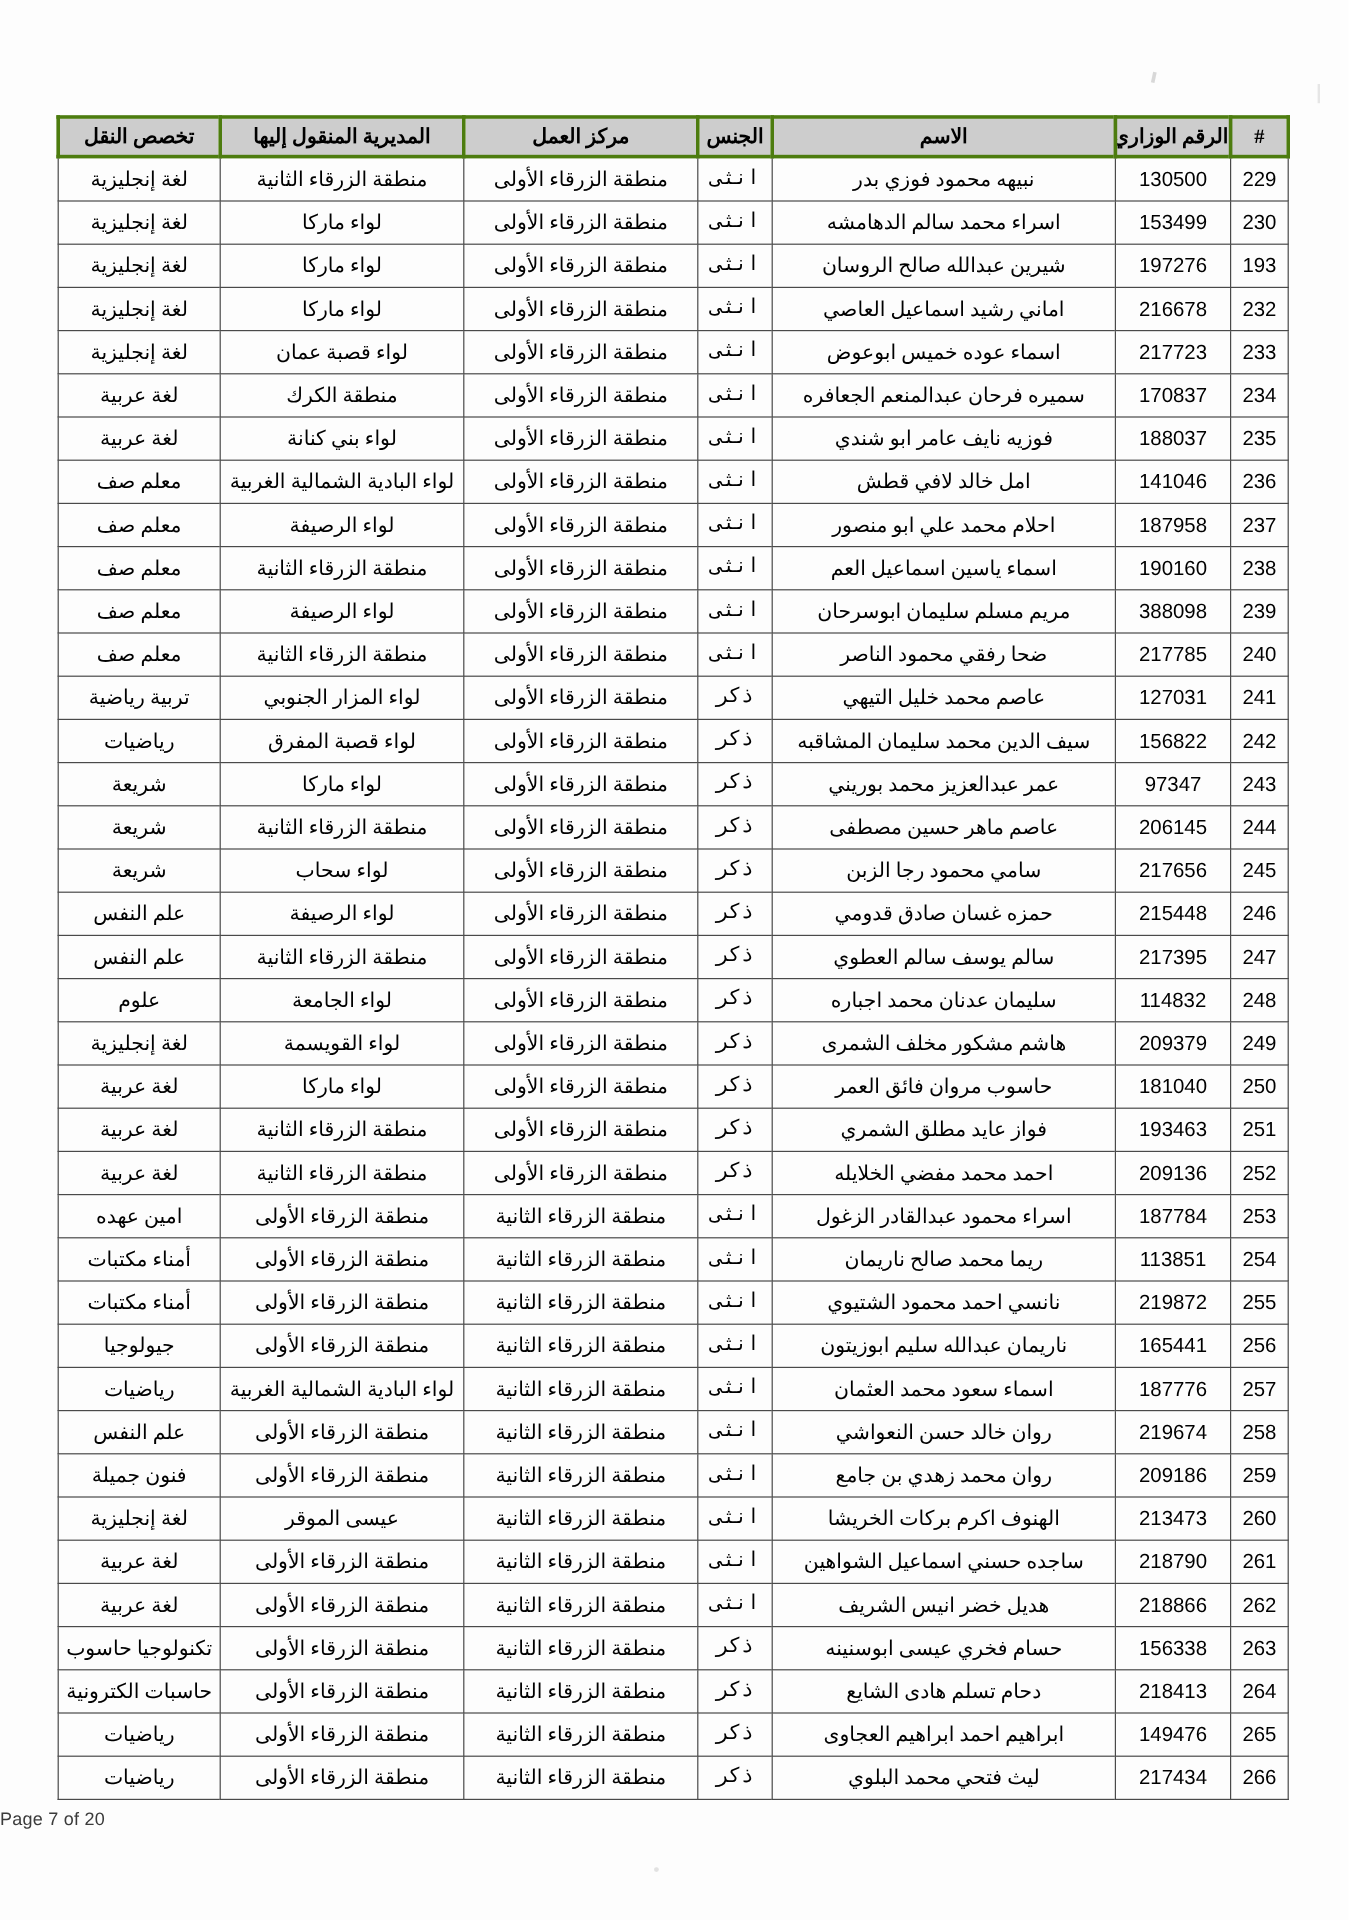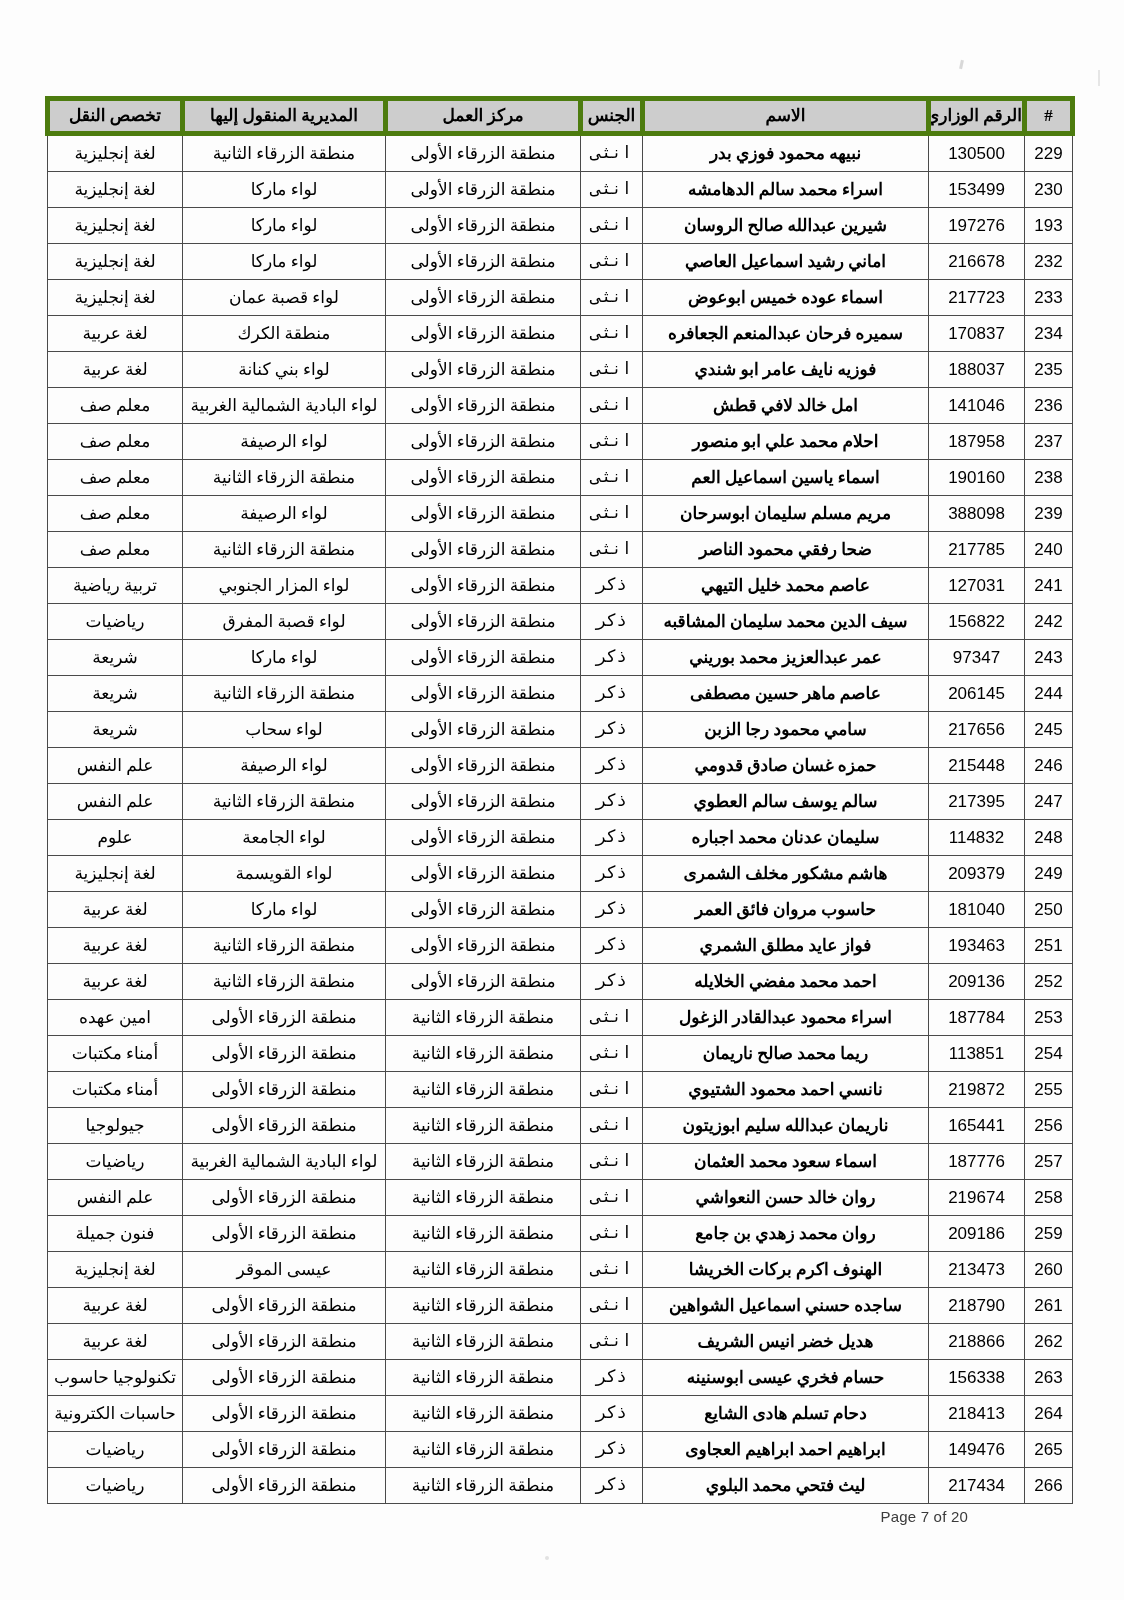--- a/index.html
+++ b/index.html
@@ -60,55 +60,55 @@
     background: #fdfdfd;
     white-space: nowrap;
     overflow: hidden;
   }
 
   table.data-table thead th {
     background: #cdcdcd;
     font-weight: bold;
     font-size: 17px;
     height: 30px;
-    border: 5px solid #4d7c0f;
+    border: 3px solid #4d7c0f;
   }
 
   
   col.c-idx    { width: 48px; }
   col.c-min    { width: 96px; }
   col.c-name   { width: 286px; }
   col.c-gen    { width: 62px; }
   col.c-work   { width: 195px; }
   col.c-dir    { width: 203px; }
   col.c-spec   { width: 135px; }
 
   td.idx, td.min {
     font-family: "Liberation Sans", "DejaVu Sans", sans-serif;
     font-size: 19px;
     font-weight: 500;
   }
   td.name {
     text-align: left;
     padding-left: 10px;
     font-size: 17px;
-    font-weight: 700;
+    font-weight: 400;
     margin-left: 24px;
   }
   th.name-h { text-align: center; }
 
   td.gen { font-size: 16px; font-family: Liberation Mono, monospace; }
   td.work, td.dir, td.spec { font-size: 16.5px; }
 
   .footer {
     position: absolute;
     top: 1508px;
     left: 0;
     width: 968px;
-    text-align: right;
+    text-align: left;
     direction: ltr;
   }
   .footer .pg {
     font-family: "Liberation Sans", "DejaVu Sans", sans-serif;
     font-size: 15px;
     color: #3b3b3b;
     letter-spacing: .2px;
   }
 </style>
 </head>

